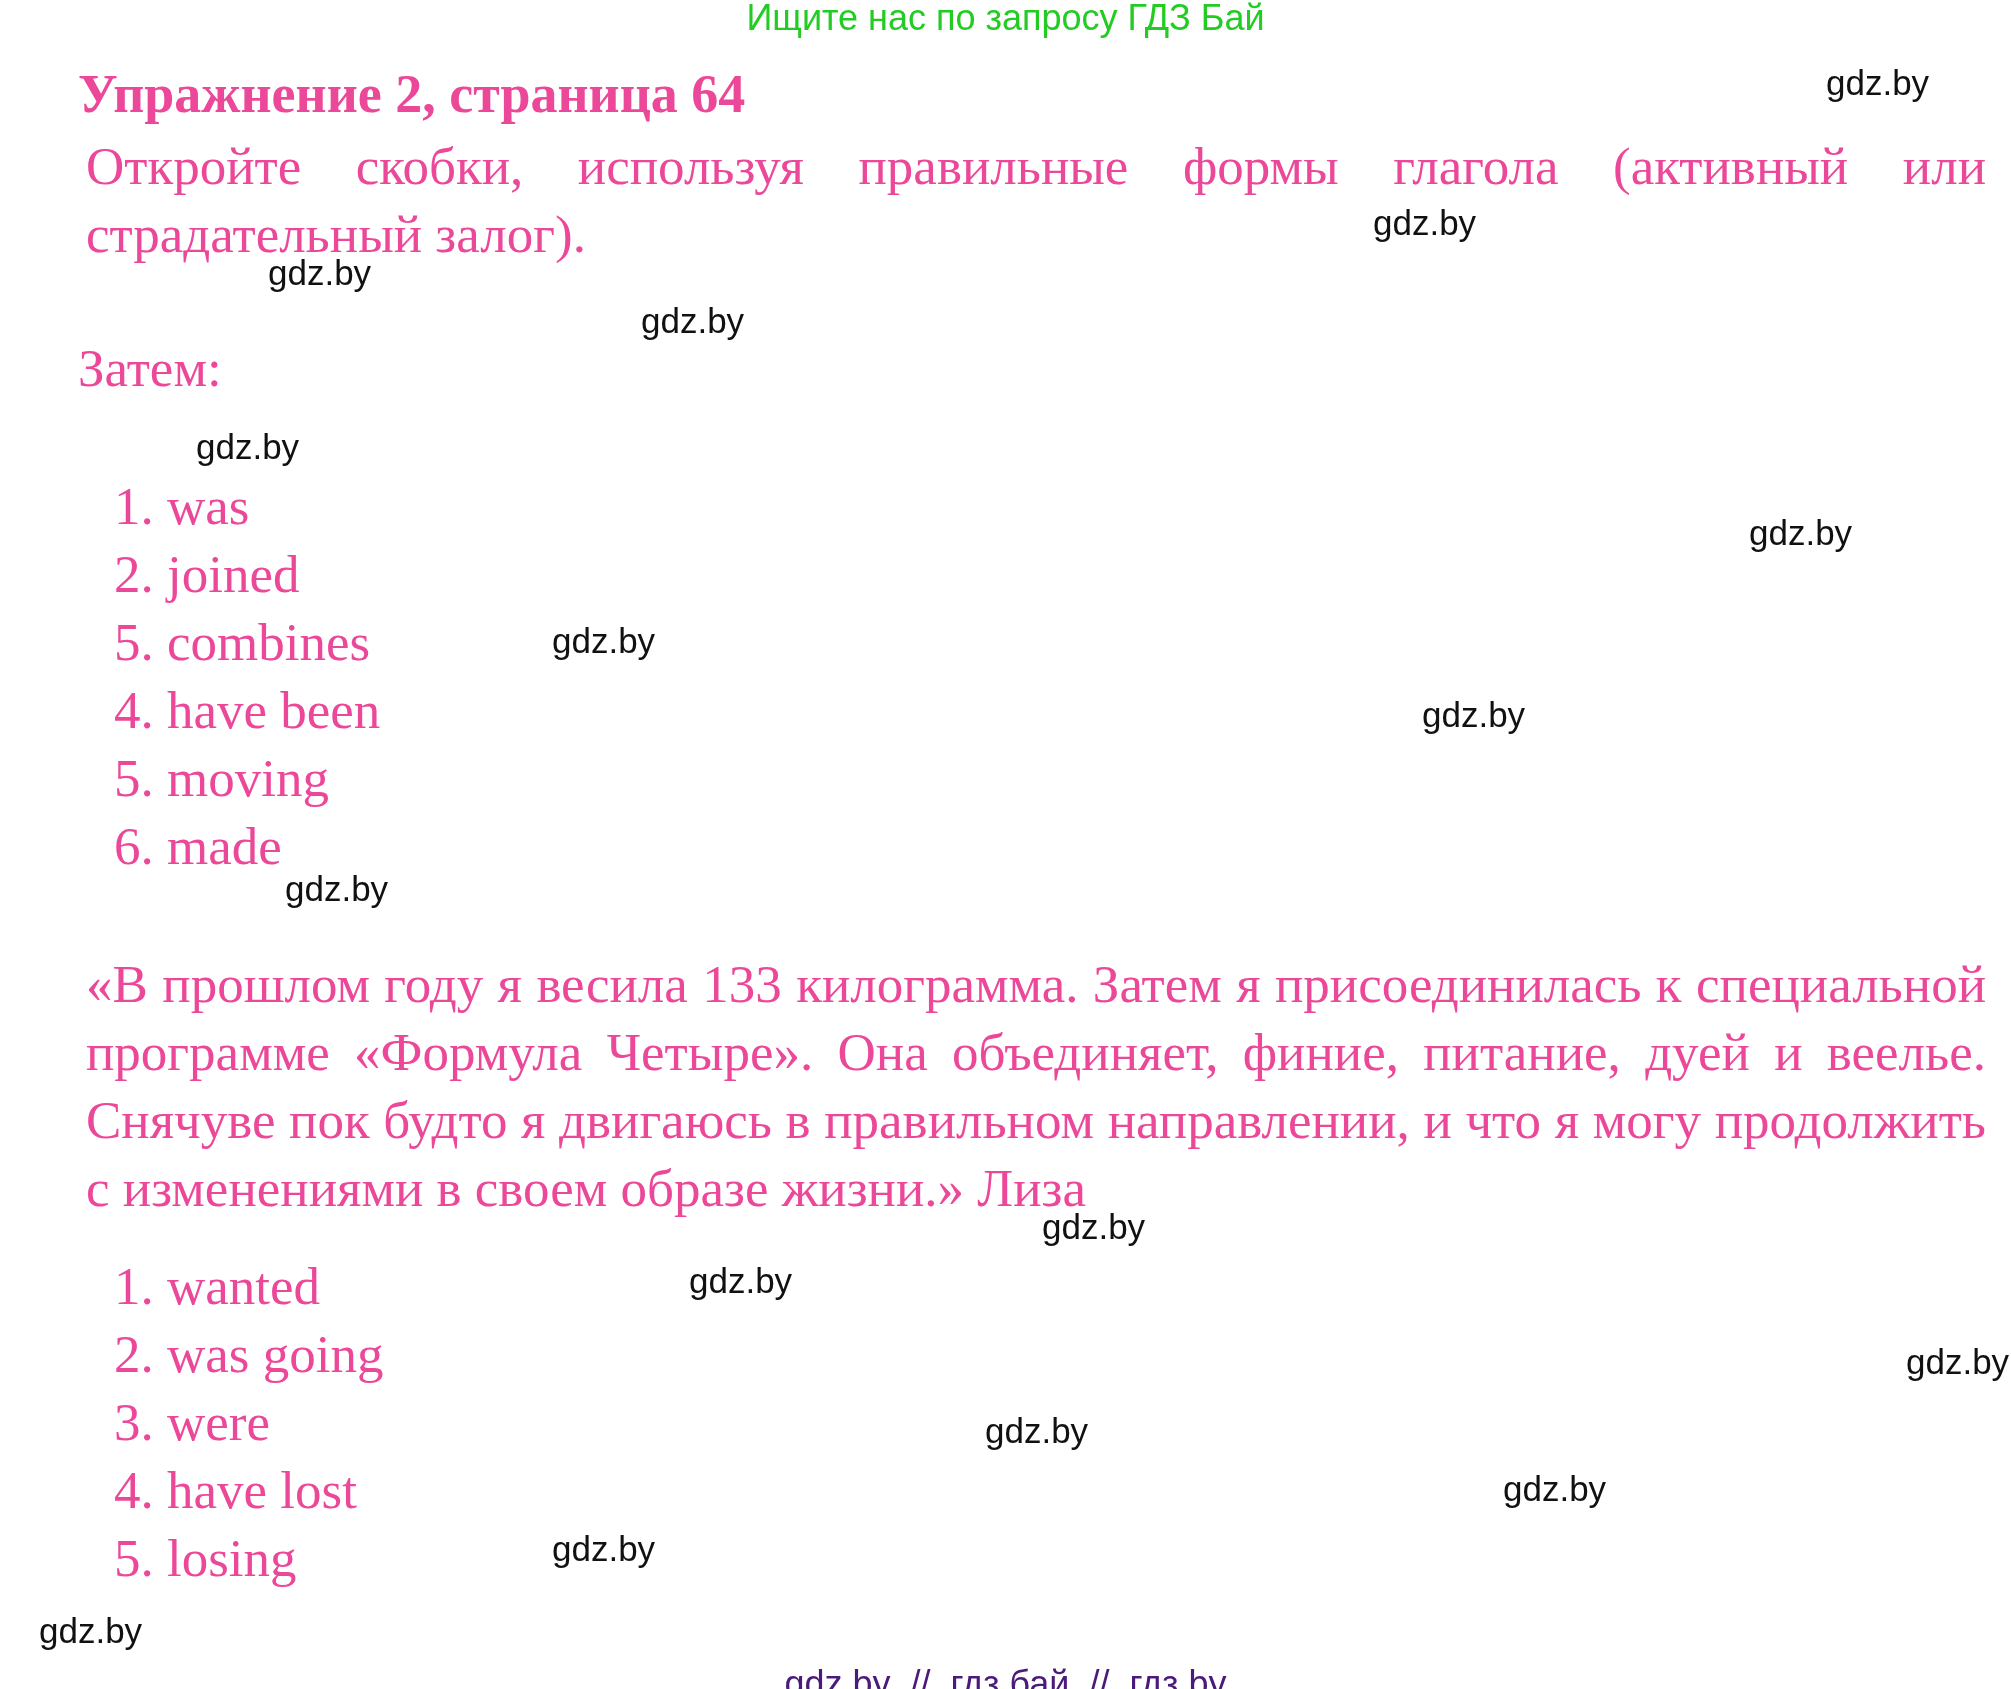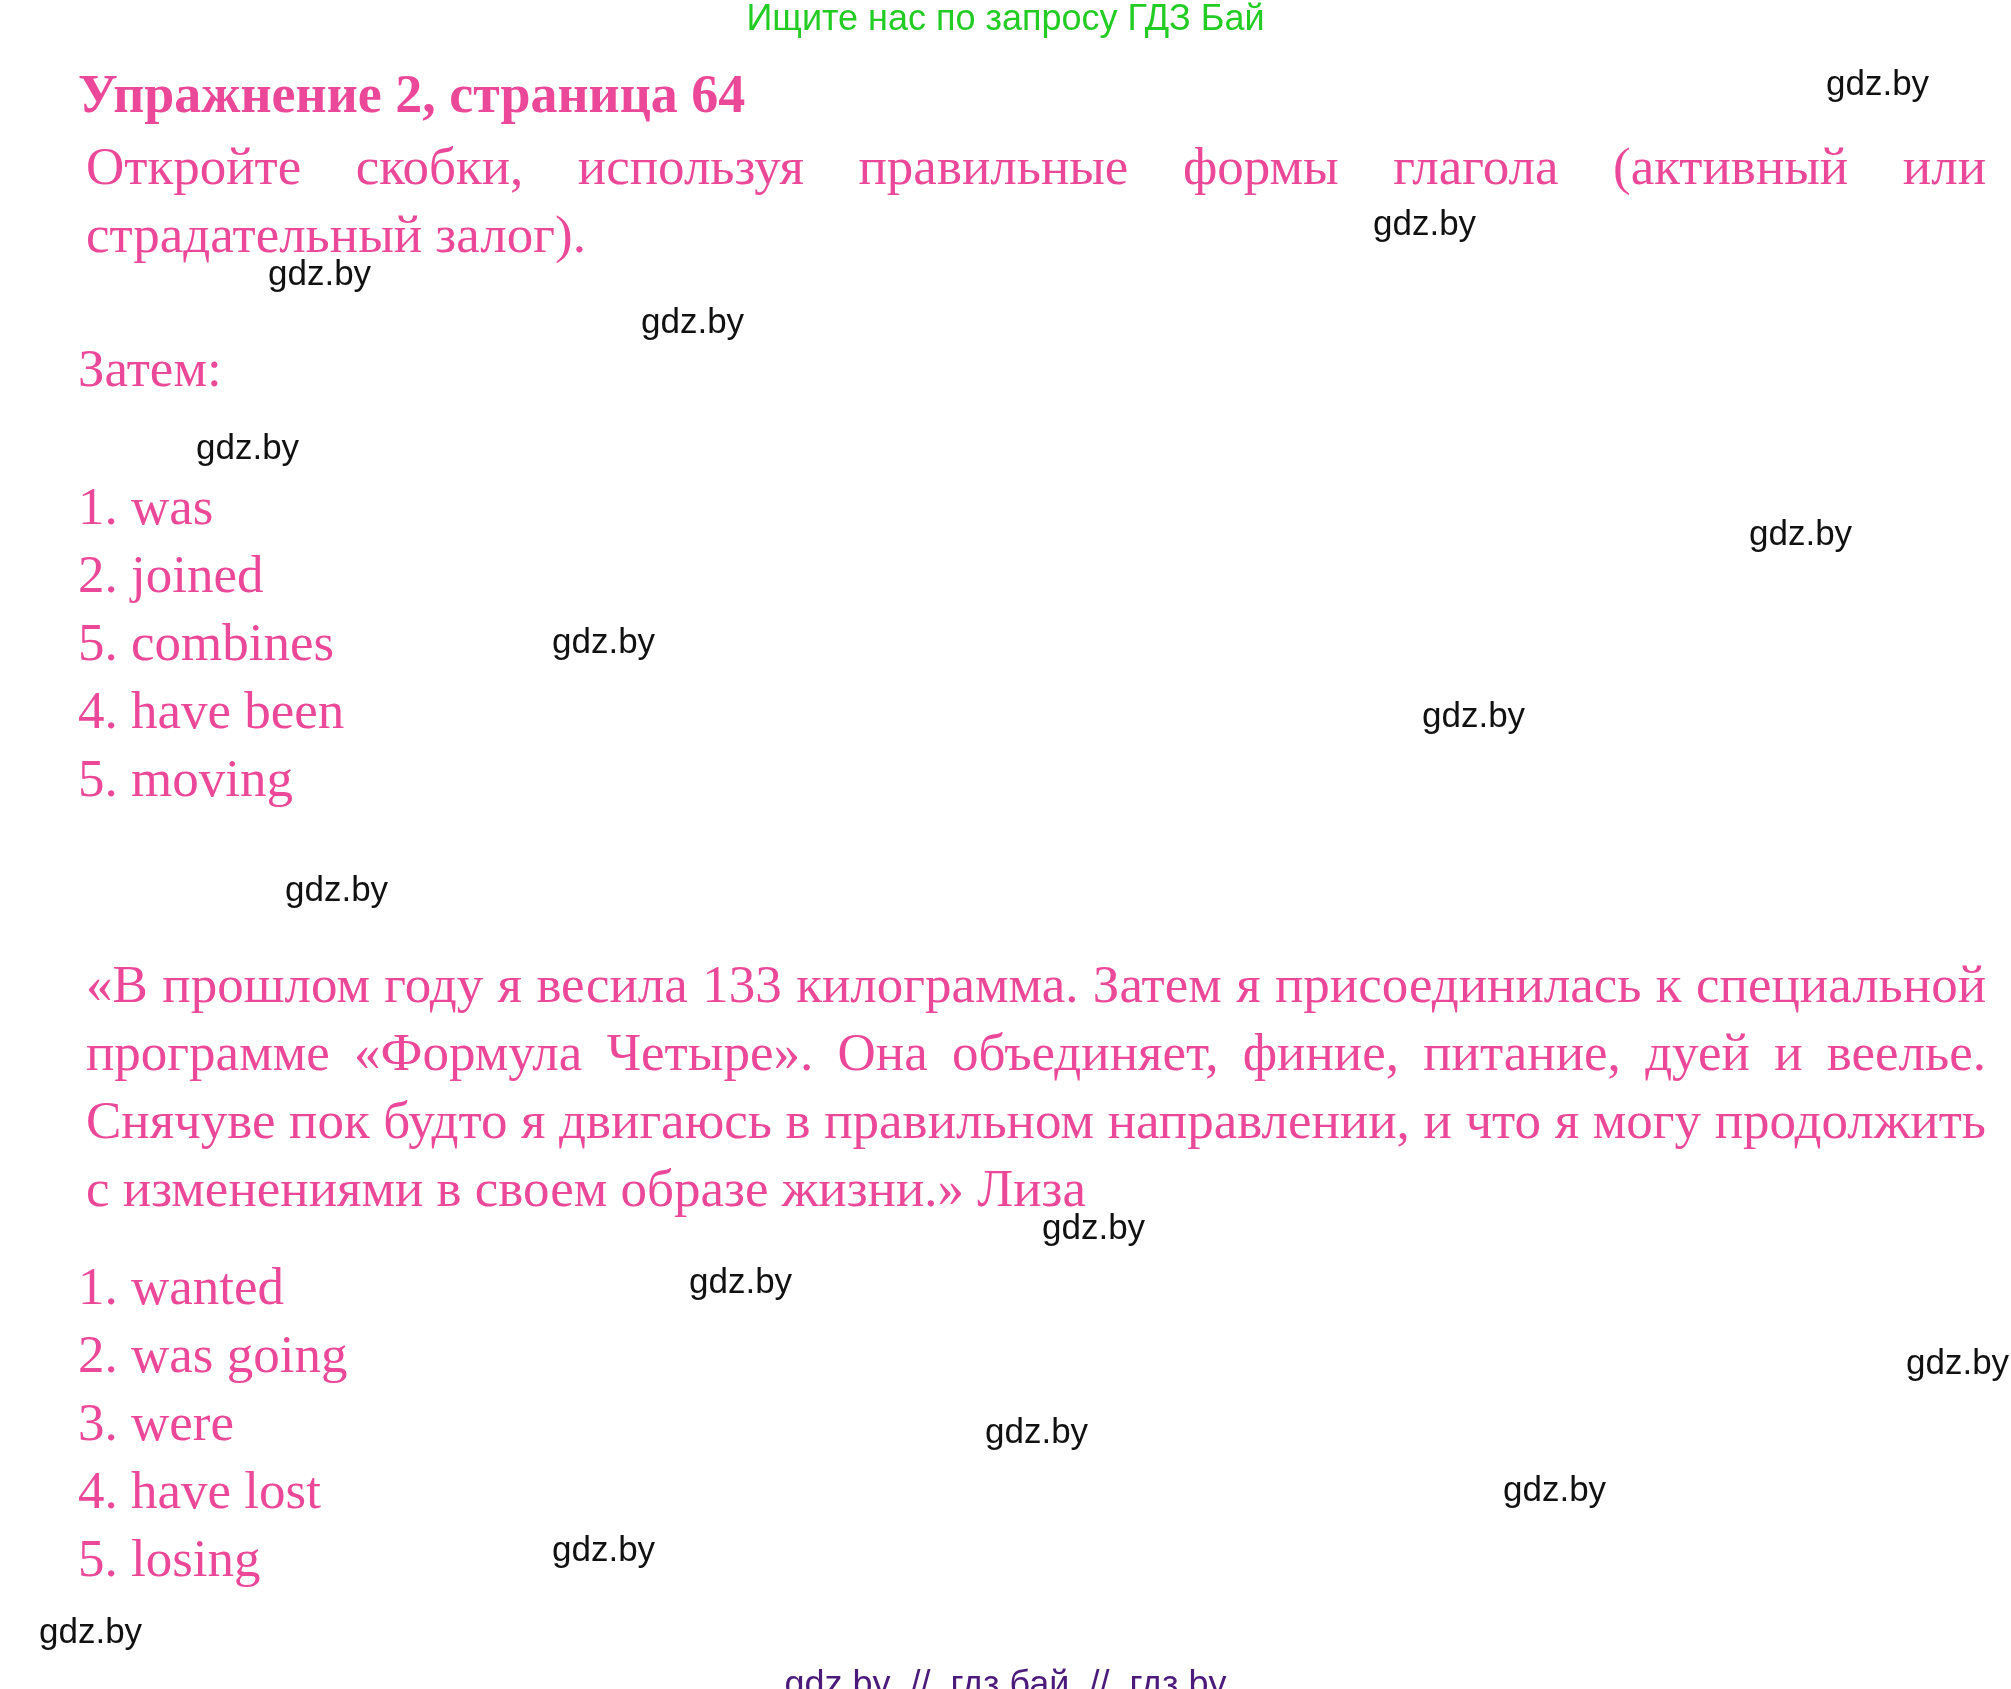--- a/index.html
+++ b/index.html
@@ -5,21 +5,21 @@
   html, body { margin:0; padding:0; background:#ffffff; }
   body { width:2011px; height:1689px; position:relative; overflow:hidden; }
   .serif { font-family: "Liberation Serif", "DejaVu Serif", serif; color:#ec4899; }
   .sans { font-family: "Liberation Sans", "DejaVu Sans", sans-serif; }
   .banner { position:absolute; top:-2px; left:0; width:2011px; text-align:center; font-size:36px; line-height:40px; }
   .title { position:absolute; left:78px; top:62px; font-size:54px; font-weight:bold; line-height:64px; white-space:nowrap; }
   .para { position:absolute; left:86px; width:1900px; font-size:53px; line-height:68px; text-align:justify; text-align-last:left; }
   .task { top:132px; }
   .answer-label { position:absolute; left:78px; top:336px; font-size:53px; line-height:64px; }
   .list { position:absolute; left:78px; margin:0; padding:0; list-style:none; font-size:53px; line-height:68px; }
-  .list li { white-space:nowrap; }
+  .list li { white-space:nowrap;margin-left:36px; }
   .list1 { top:472px; }
   .story { top:950px; }
   .list2 { top:1252px; }
   .wm { position:absolute; font-size:35px; line-height:34px; color:#111; white-space:nowrap; }
   .footer { position:absolute; top:1664px; left:0; width:2011px; text-align:center; font-size:36px; line-height:40px; white-space:pre; }
 </style>
 </head>
 <body>
 
 <div class="banner sans" style="color:#22cc22;">Ищите нас по запросу ГДЗ Бай</div>
@@ -29,20 +29,21 @@
 <div class="para task serif">Откройте скобки, используя правильные формы глагола (активный или страдательный залог).</div>
 
 <div class="answer-label serif">Затем:</div>
 
 <ul class="list list1 serif">
   <li>1. was</li>
   <li>2. joined</li>
   <li>5. combines</li>
   <li>4. have been</li>
   <li>5. moving</li>
+  <li>6. made</li>
 </ul>
 
 <div class="para story serif">«В прошлом году я весила 133 килограмма. Затем я присоединилась к специальной программе «Формула Четыре». Она объединяет, финие, питание, дуей и веелье. Снячуве пок будто я двигаюсь в правильном направлении, и что я могу продолжить с изменениями в своем образе жизни.» Лиза</div>
 
 <ul class="list list2 serif">
   <li>1. wanted</li>
   <li>2. was going</li>
   <li>3. were</li>
   <li>4. have lost</li>
   <li>5. losing</li>

